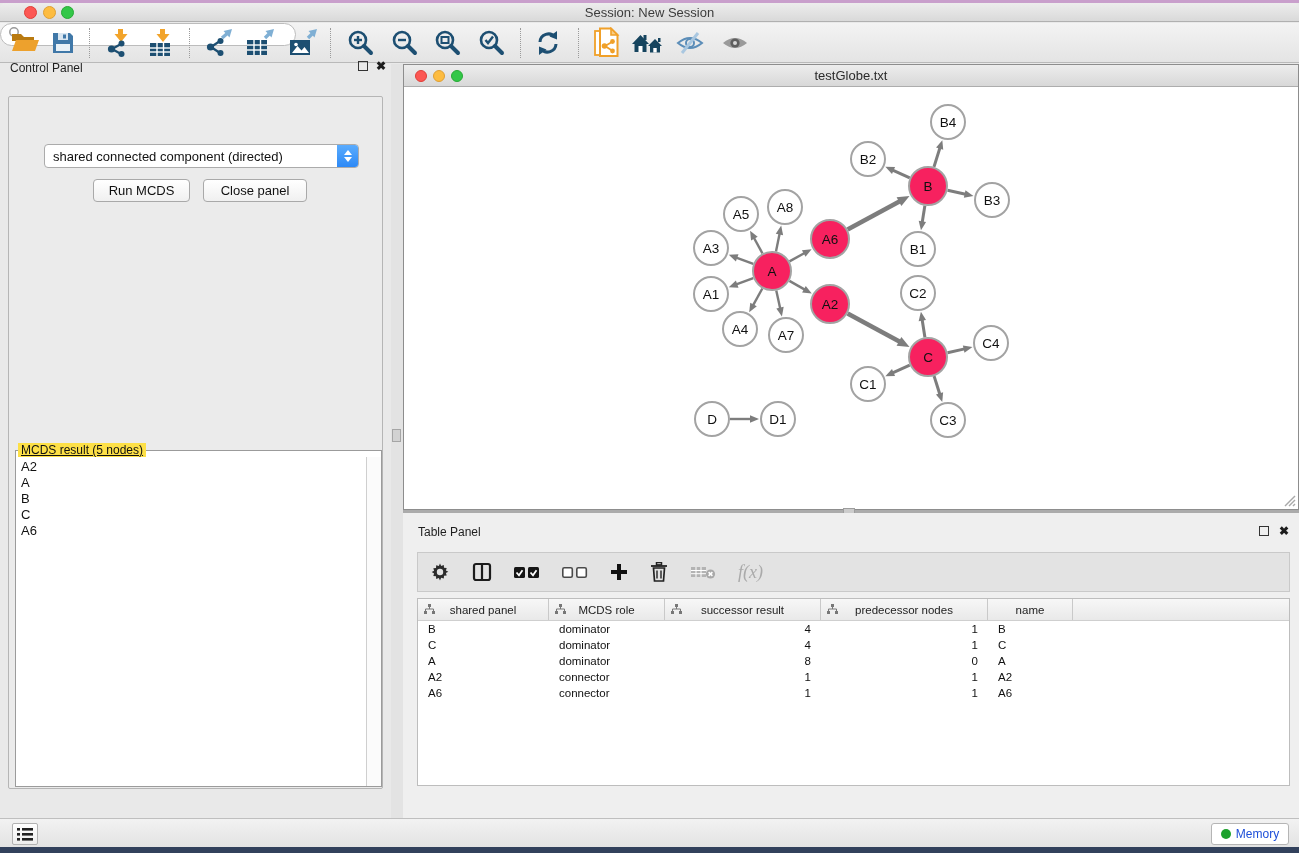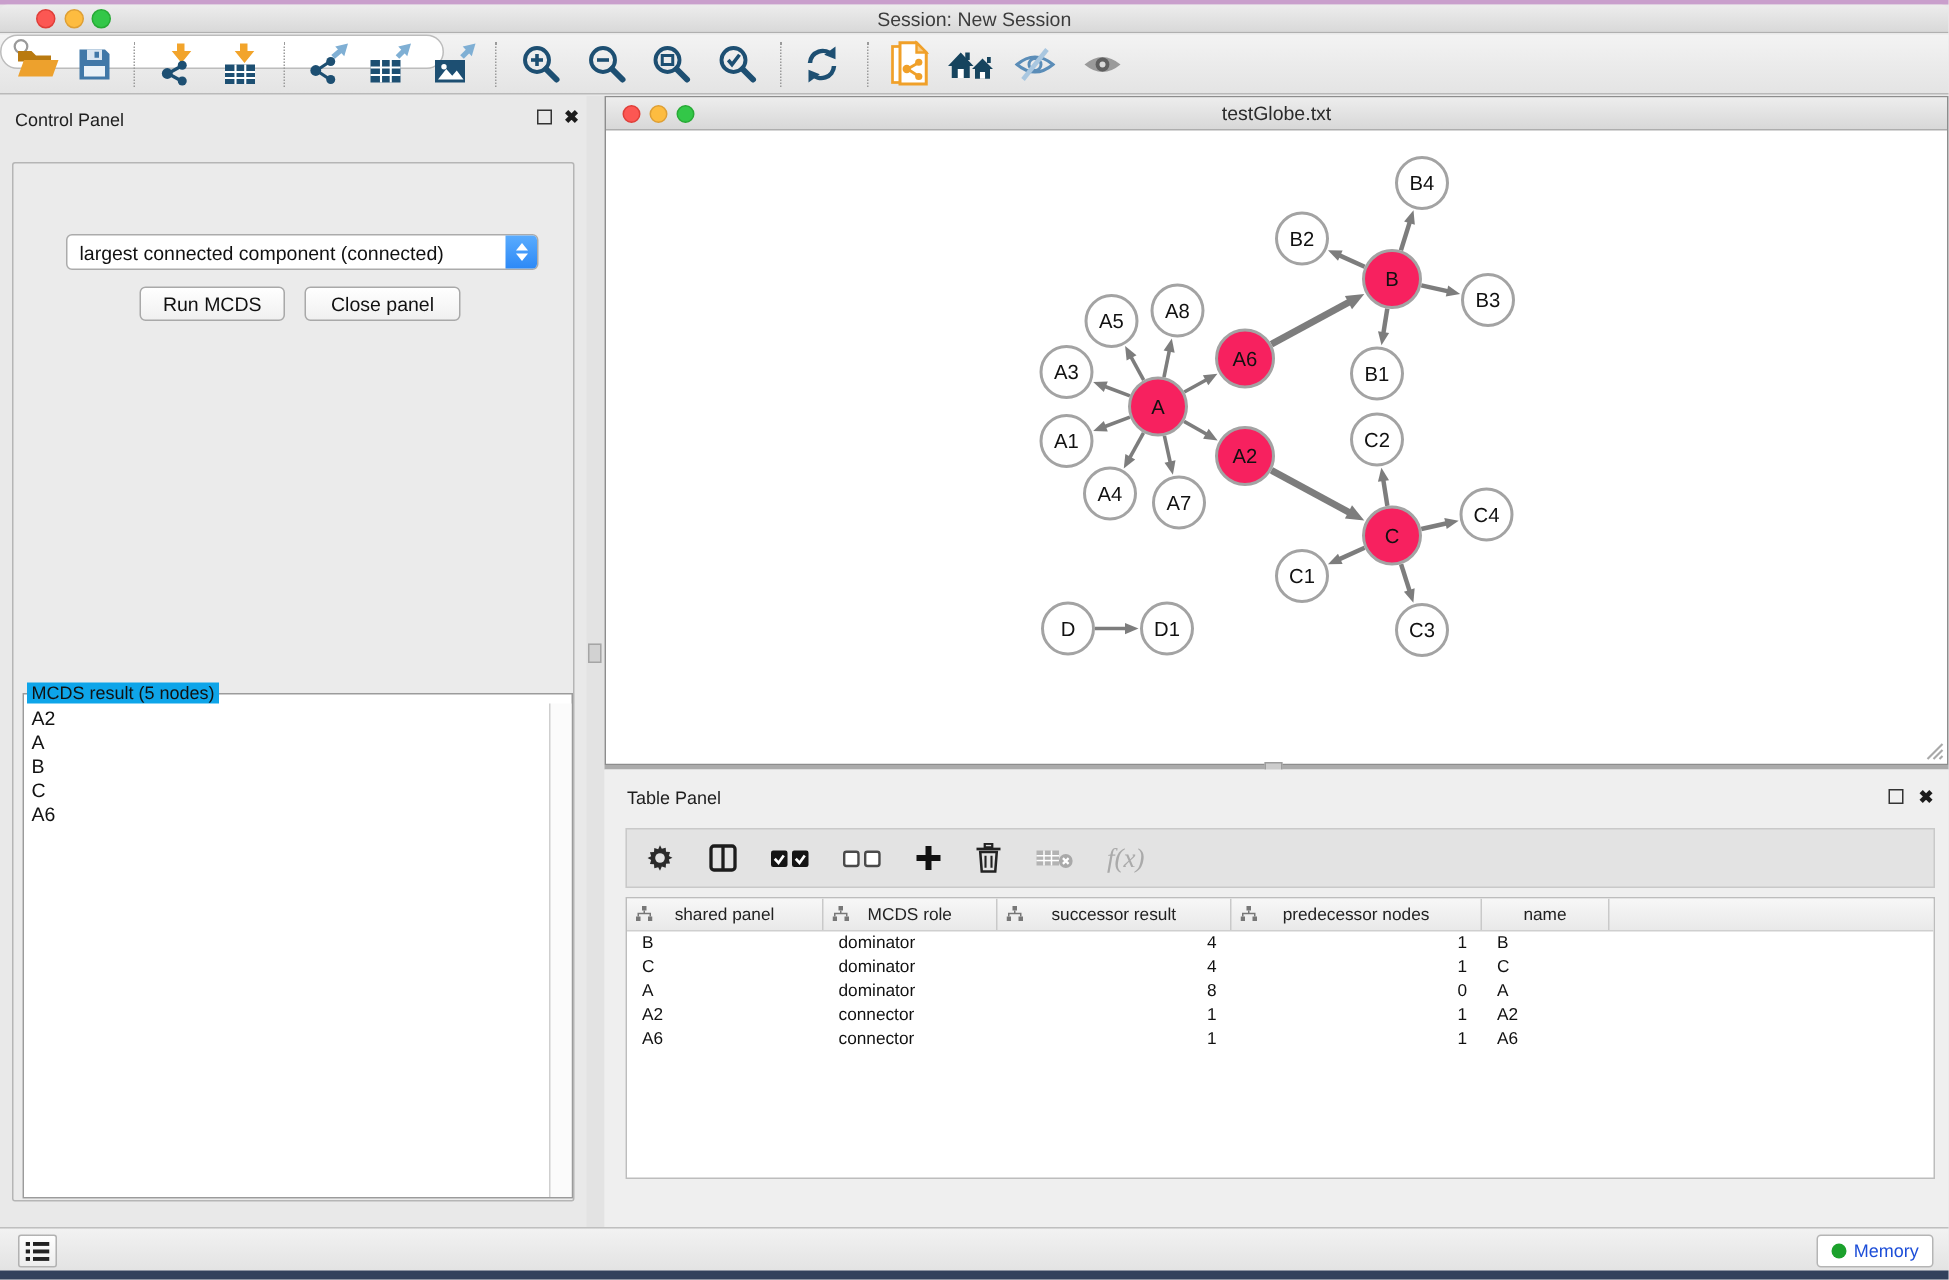--- a/index.html
+++ b/index.html
@@ -24,42 +24,42 @@
   
   #toolbar { left:0; top:23px; width:1299px; height:40px;
     background:linear-gradient(#f3f3f3,#e4e4e4); border-bottom:1px solid #b9b9b9; }
   .tb-icon { top:4px; height:32px; display:flex; align-items:center; justify-content:center; cursor:default; }
   .tb-sep { top:5px; width:1px; height:30px; border-left:1px dotted #9b9b9b; }
   #search-box { left:995px; top:8px; width:296px; height:23px; background:#fff;
     border:1px solid #bcbcbc; border-radius:12px; display:flex; align-items:center; padding-left:7px; }
   #search-box input { border:none; outline:none; background:transparent; font-size:12px; width:250px; margin-left:5px; font-family:"Liberation Sans",sans-serif;}
 
   
-  #control-panel { left:0; top:64px; width:391px; height:754px; }
+  #control-panel { left:0; top:52px; width:391px; height:754px; }
   .panel-title { font-size:12px; color:#1e1e1e; }
   .float-ico { width:10px; height:10px; border:1.5px solid #333; display:inline-block; }
   .close-ico { font-size:12px; color:#1c1c1c; font-weight:bold; line-height:10px; }
   .seg-tabs { display:flex; border:1px solid #a8a8a8; border-radius:5px; overflow:hidden; background:#fff; height:22px; }
   .seg { font-size:13px; color:#111; text-align:center; line-height:20px; background:linear-gradient(#ffffff,#f2f2f2); border-right:1px solid #b5b5b5; }
   .seg:last-child { border-right:none; }
   .seg.selected { background:linear-gradient(#55a9fd,#2a87f5); color:#fff; }
   #cp-box { left:8px; top:44px; width:375px; height:693px; background:#ebebeb; border:1px solid #b5b5b5; border-radius:2px; }
   #opt-label { left:0; top:23px; width:375px; text-align:center; font-size:13px; color:#111; }
   #criterion { left:35px; top:47px; width:315px; height:24px; background:#fff; border:1px solid #ababab; border-radius:4px; display:flex; align-items:center; }
   #criterion .val { font-size:13px; color:#111; padding-left:8px; flex:1; white-space:nowrap; overflow:hidden;}
   #criterion .stepper { width:21px; height:22px; background:linear-gradient(#5aacfe,#2d89f6); border-radius:0 3px 3px 0;
       display:flex; flex-direction:column; align-items:center; justify-content:center; gap:2px;}
   .tri-up { width:0; height:0; border-left:4px solid transparent; border-right:4px solid transparent; border-bottom:5px solid #fff; }
   .tri-dn { width:0; height:0; border-left:4px solid transparent; border-right:4px solid transparent; border-top:5px solid #fff; }
   .mac-btn { height:23px; background:linear-gradient(#ffffff,#f0f0f0); border:1px solid #a9a9a9; border-radius:4px;
       font-size:13px; color:#111; text-align:center; line-height:21px; }
   #run-btn { left:84px; top:82px; width:97px; }
   #closep-btn { left:194px; top:82px; width:104px; }
   #result-box { left:6px; top:346px; width:367px; height:344px; background:#fff; border:1px solid #9b9b9b; }
-  #result-box legend { font-size:12px; color:#111; background:#0ea5e9; padding:0 3px; margin-left:2px; }
+  #result-box legend { font-size:12px; color:#111; background:#fde047; padding:0 3px; margin-left:2px;text-decoration:underline; }
   #result-list { position:absolute; left:0; top:0; right:15px; bottom:0; padding:2px 5px; }
   .result-item { font-size:13px; color:#111; line-height:16px; }
   #result-scroll { position:absolute; right:0; top:0; bottom:0; width:15px; border-left:1px solid #cfcfcf; background:#fbfbfb; }
 
   
   #v-splitter { left:391px; top:64px; width:12px; height:754px; background:#e3e3e3; }
   #v-handle { left:1px; top:365px; width:9px; height:13px; background:#d2d2d2; border:1px solid #a5a5a5; }
   #h-splitter { left:403px; top:510px; width:896px; height:3px; background:#ababab; }
   #h-handle { left:440px; top:-2px; width:12px; height:7px; background:#cccccc; border:1px solid #9d9d9d; }
 
@@ -270,21 +270,21 @@
 </div>
 
 <div id="control-panel" class="abs">
   <span class="panel-title abs" style="left:10px; top:9px">Control Panel</span>
   <span class="float-ico abs" style="left:358px; top:9px"></span>
   <span class="close-ico abs" style="left:376px; top:9px">✖</span>
 
 
   <div id="cp-box" class="abs">
     <div id="criterion" class="abs">
-      <span class="val">largest connected component (connected)</span>
+      <span class="val">shared connected component (directed)</span>
       <span class="stepper">
           <span class="tri-up"></span>
           <span class="tri-dn"></span>
         </span>
     </div>
     <div id="run-btn" class="mac-btn abs">Run MCDS</div>
     <div id="closep-btn" class="mac-btn abs">Close panel</div>
 
     <fieldset id="result-box" class="abs">
       <legend>MCDS result (5 nodes)</legend>

